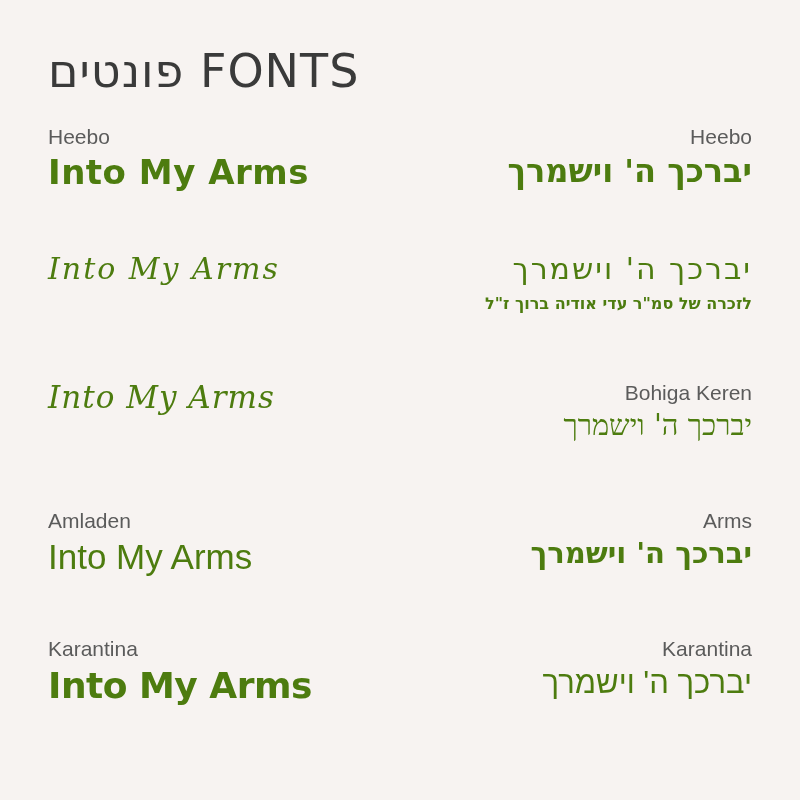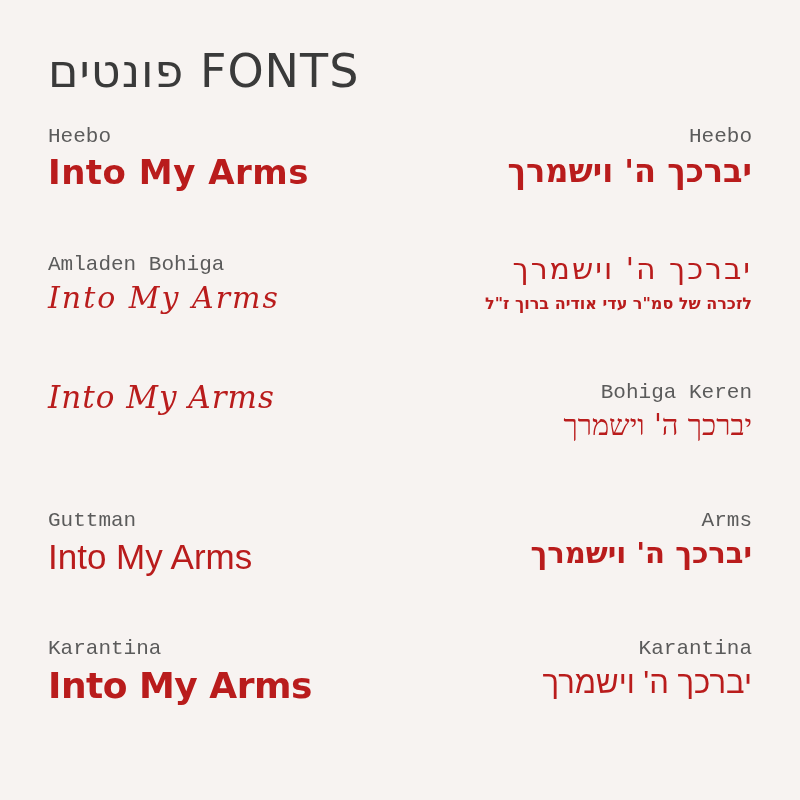--- a/index.html
+++ b/index.html
@@ -52,26 +52,26 @@
     text-align: left;
   }
   .cell.right {
     align-items: flex-end;
     text-align: right;
   }
   .font-label {
     font-size: 21px;
     font-weight: 400;
     color: #5b5b5b;
-    font-family: Liberation Mono, monospace;
+    font-family: Liberation Sans, sans-serif;
     line-height: 1.2;
     margin-bottom: 4px;
   }
   .sample {
-    color: #b91c1c;
+    color: #4d7c0f;
     line-height: 1.15;
     white-space: nowrap;
     text-align: center;
   }
   
   .s-heebo-en {
     font-family: "DejaVu Sans", sans-serif;
     font-weight: bold;
     font-size: 34px;
     letter-spacing: 0.5px;
@@ -154,42 +154,41 @@
         <div class="sample s-heebo-en">Into My Arms</div>
       </div>
       <div class="cell right">
         <div class="font-label">Heebo</div>
         <div class="sample s-heebo-he">יברכך ה' וישמרך</div>
       </div>
     </div>
 
     <div class="row">
       <div class="cell left">
-        <div class="font-label">Amladen Bohiga</div>
         <div class="sample s-amladen-en">Into My Arms</div>
       </div>
       <div class="cell right">
         <div class="sample s-adi-he">יברכך ה' וישמרך</div>
         <div class="sample s-adi-sub">לזכרה של סמ"ר עדי אודיה ברוך ז"ל</div>
       </div>
     </div>
 
     <div class="row">
       <div class="cell left">
         <div class="sample s-tangerine-en">Into My Arms</div>
       </div>
       <div class="cell right">
         <div class="font-label">Bohiga Keren</div>
         <div class="sample s-guttman-he">יברכך ה' וישמרך</div>
       </div>
     </div>
 
     <div class="row">
       <div class="cell left">
-        <div class="font-label">Guttman</div>
+        <div class="font-label">Amladen</div>
         <div class="sample s-manrope-en">Into My Arms</div>
       </div>
       <div class="cell right">
         <div class="font-label">Arms</div>
         <div class="sample s-rubik-he">יברכך ה' וישמרך</div>
       </div>
     </div>
 
     <div class="row">
       <div class="cell left">

